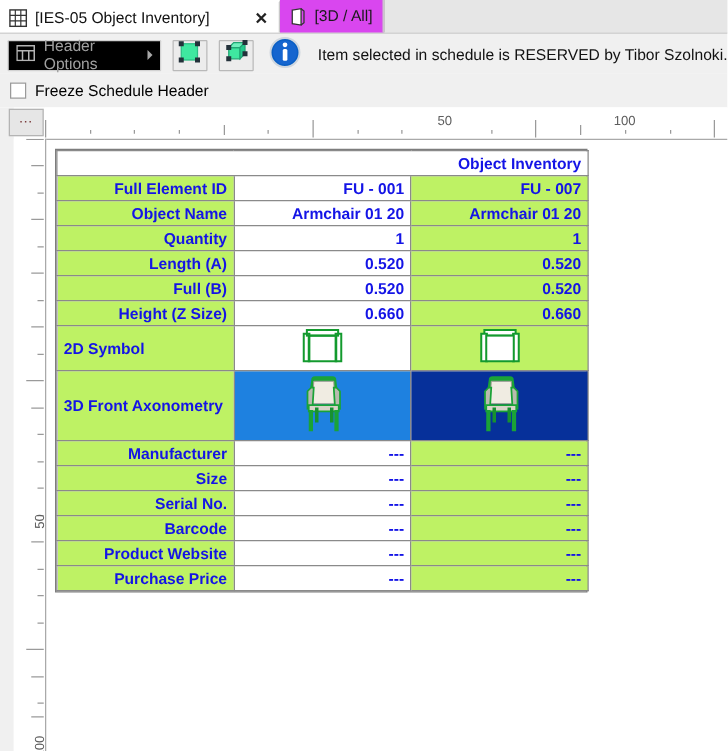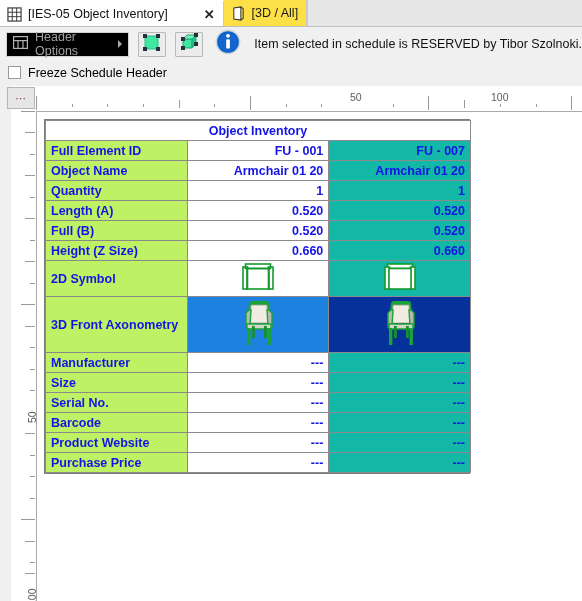--- a/index.html
+++ b/index.html
@@ -33,21 +33,21 @@
     color: #111;
     box-sizing: border-box;
     border-right: 1px solid #c8c8c8;
     white-space: nowrap;
   }
   .tab.active {
     background: #ffffff;
     border-top: 2px solid #ffffff;
   }
   .tab.inactive {
-    background: #fde047;
+    background: #d946ef;
     color: #1a1a1a;
   }
   .tab-close {
     margin-left: 30px;
     font-size: 13px;
     font-weight: bold;
     color: #222;
     cursor: pointer;
     line-height: 1;
   }
@@ -203,41 +203,42 @@
   table.sched td {
     border: 1px solid #8a8a8a;
     font-size: 12.5px;
     font-weight: bold;
     color: #1414e6;
     padding: 0 5px;
     height: 20px;
     box-sizing: border-box;
     overflow: hidden;
     white-space: nowrap;
+    text-align: right;
   }
   td.title {
     text-align: center;
     height: 21px;
     background: #ffffff;
   }
   td.lbl {
     width: 142px;
     text-align: left;
     background: #bef264;
   }
   td.val {
     width: 142px;
     text-align: right;
     background: #ffffff;
     color: #1414e6;
   }
   td.sel {
     width: 142px;
     text-align: right;
-    background: #14b8a6;
+    background: #bef264;
     color: #ffff2a;
     border-color: #6c6c6c;
   }
   td.tall {
     height: 94px;
     vertical-align: middle;
     text-align: center;
   }
   td.tall.lbl { text-align: left; }
   td.blue-light { background: #1e81e0; }

